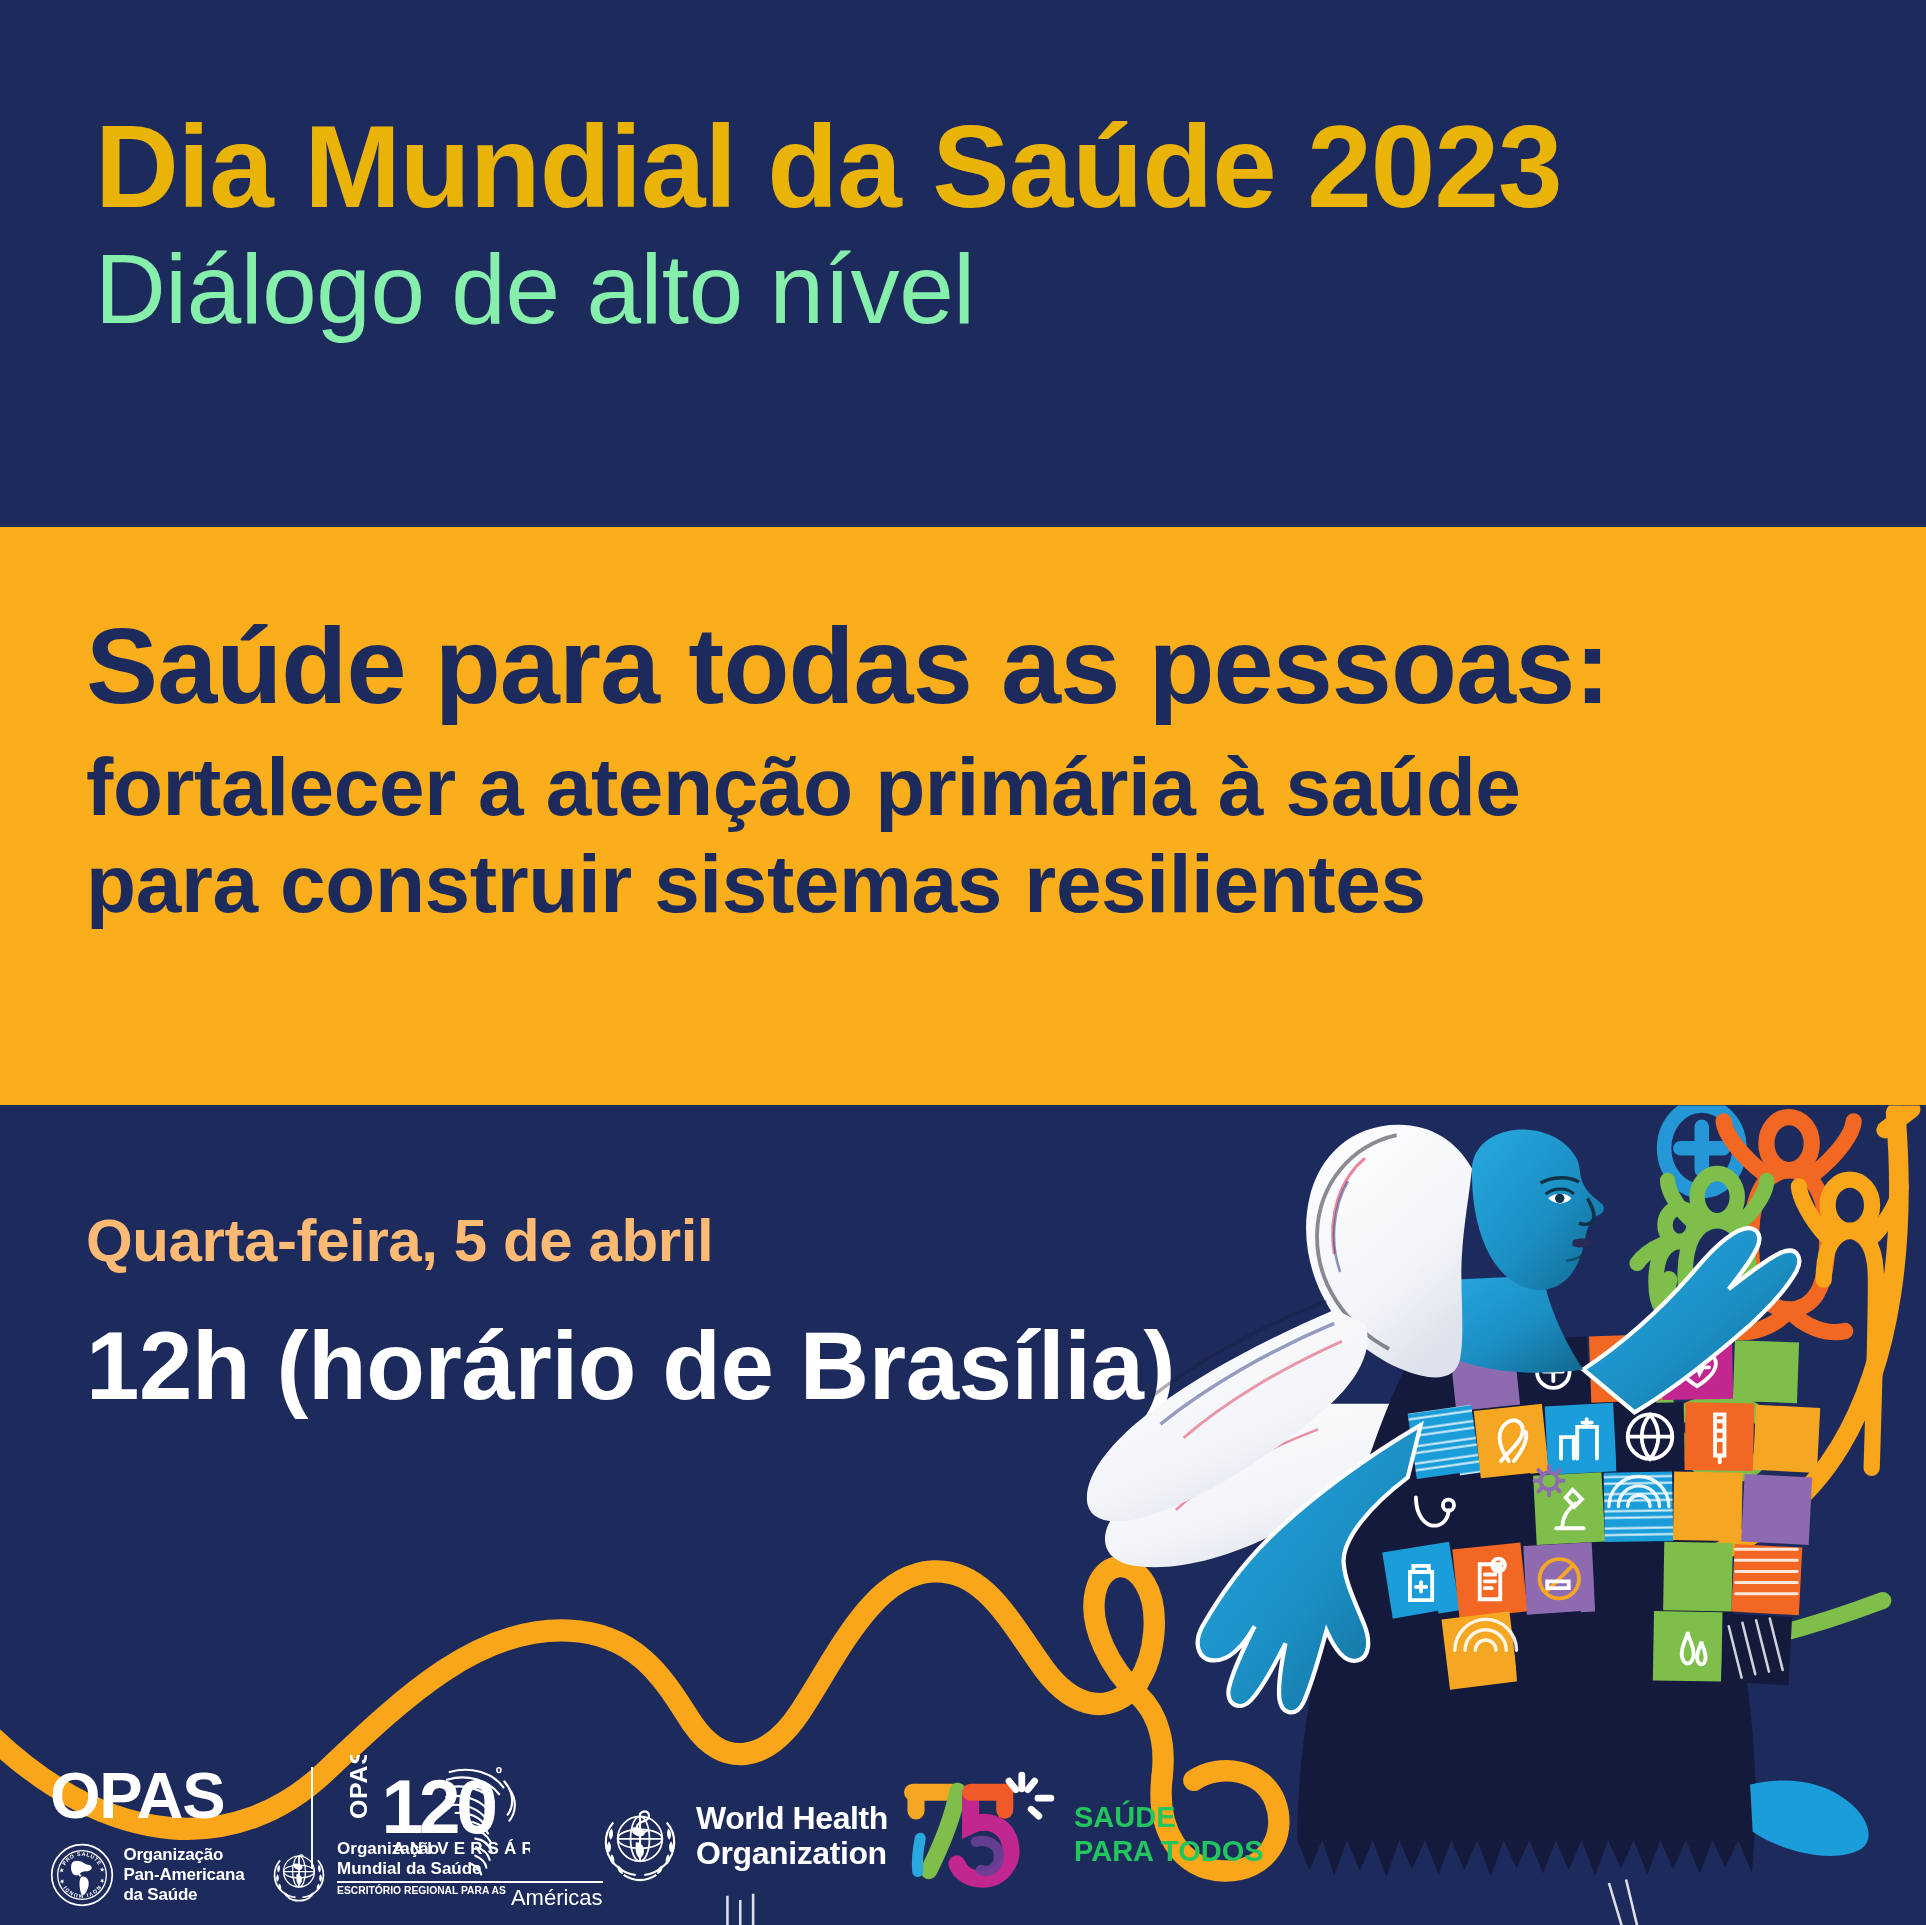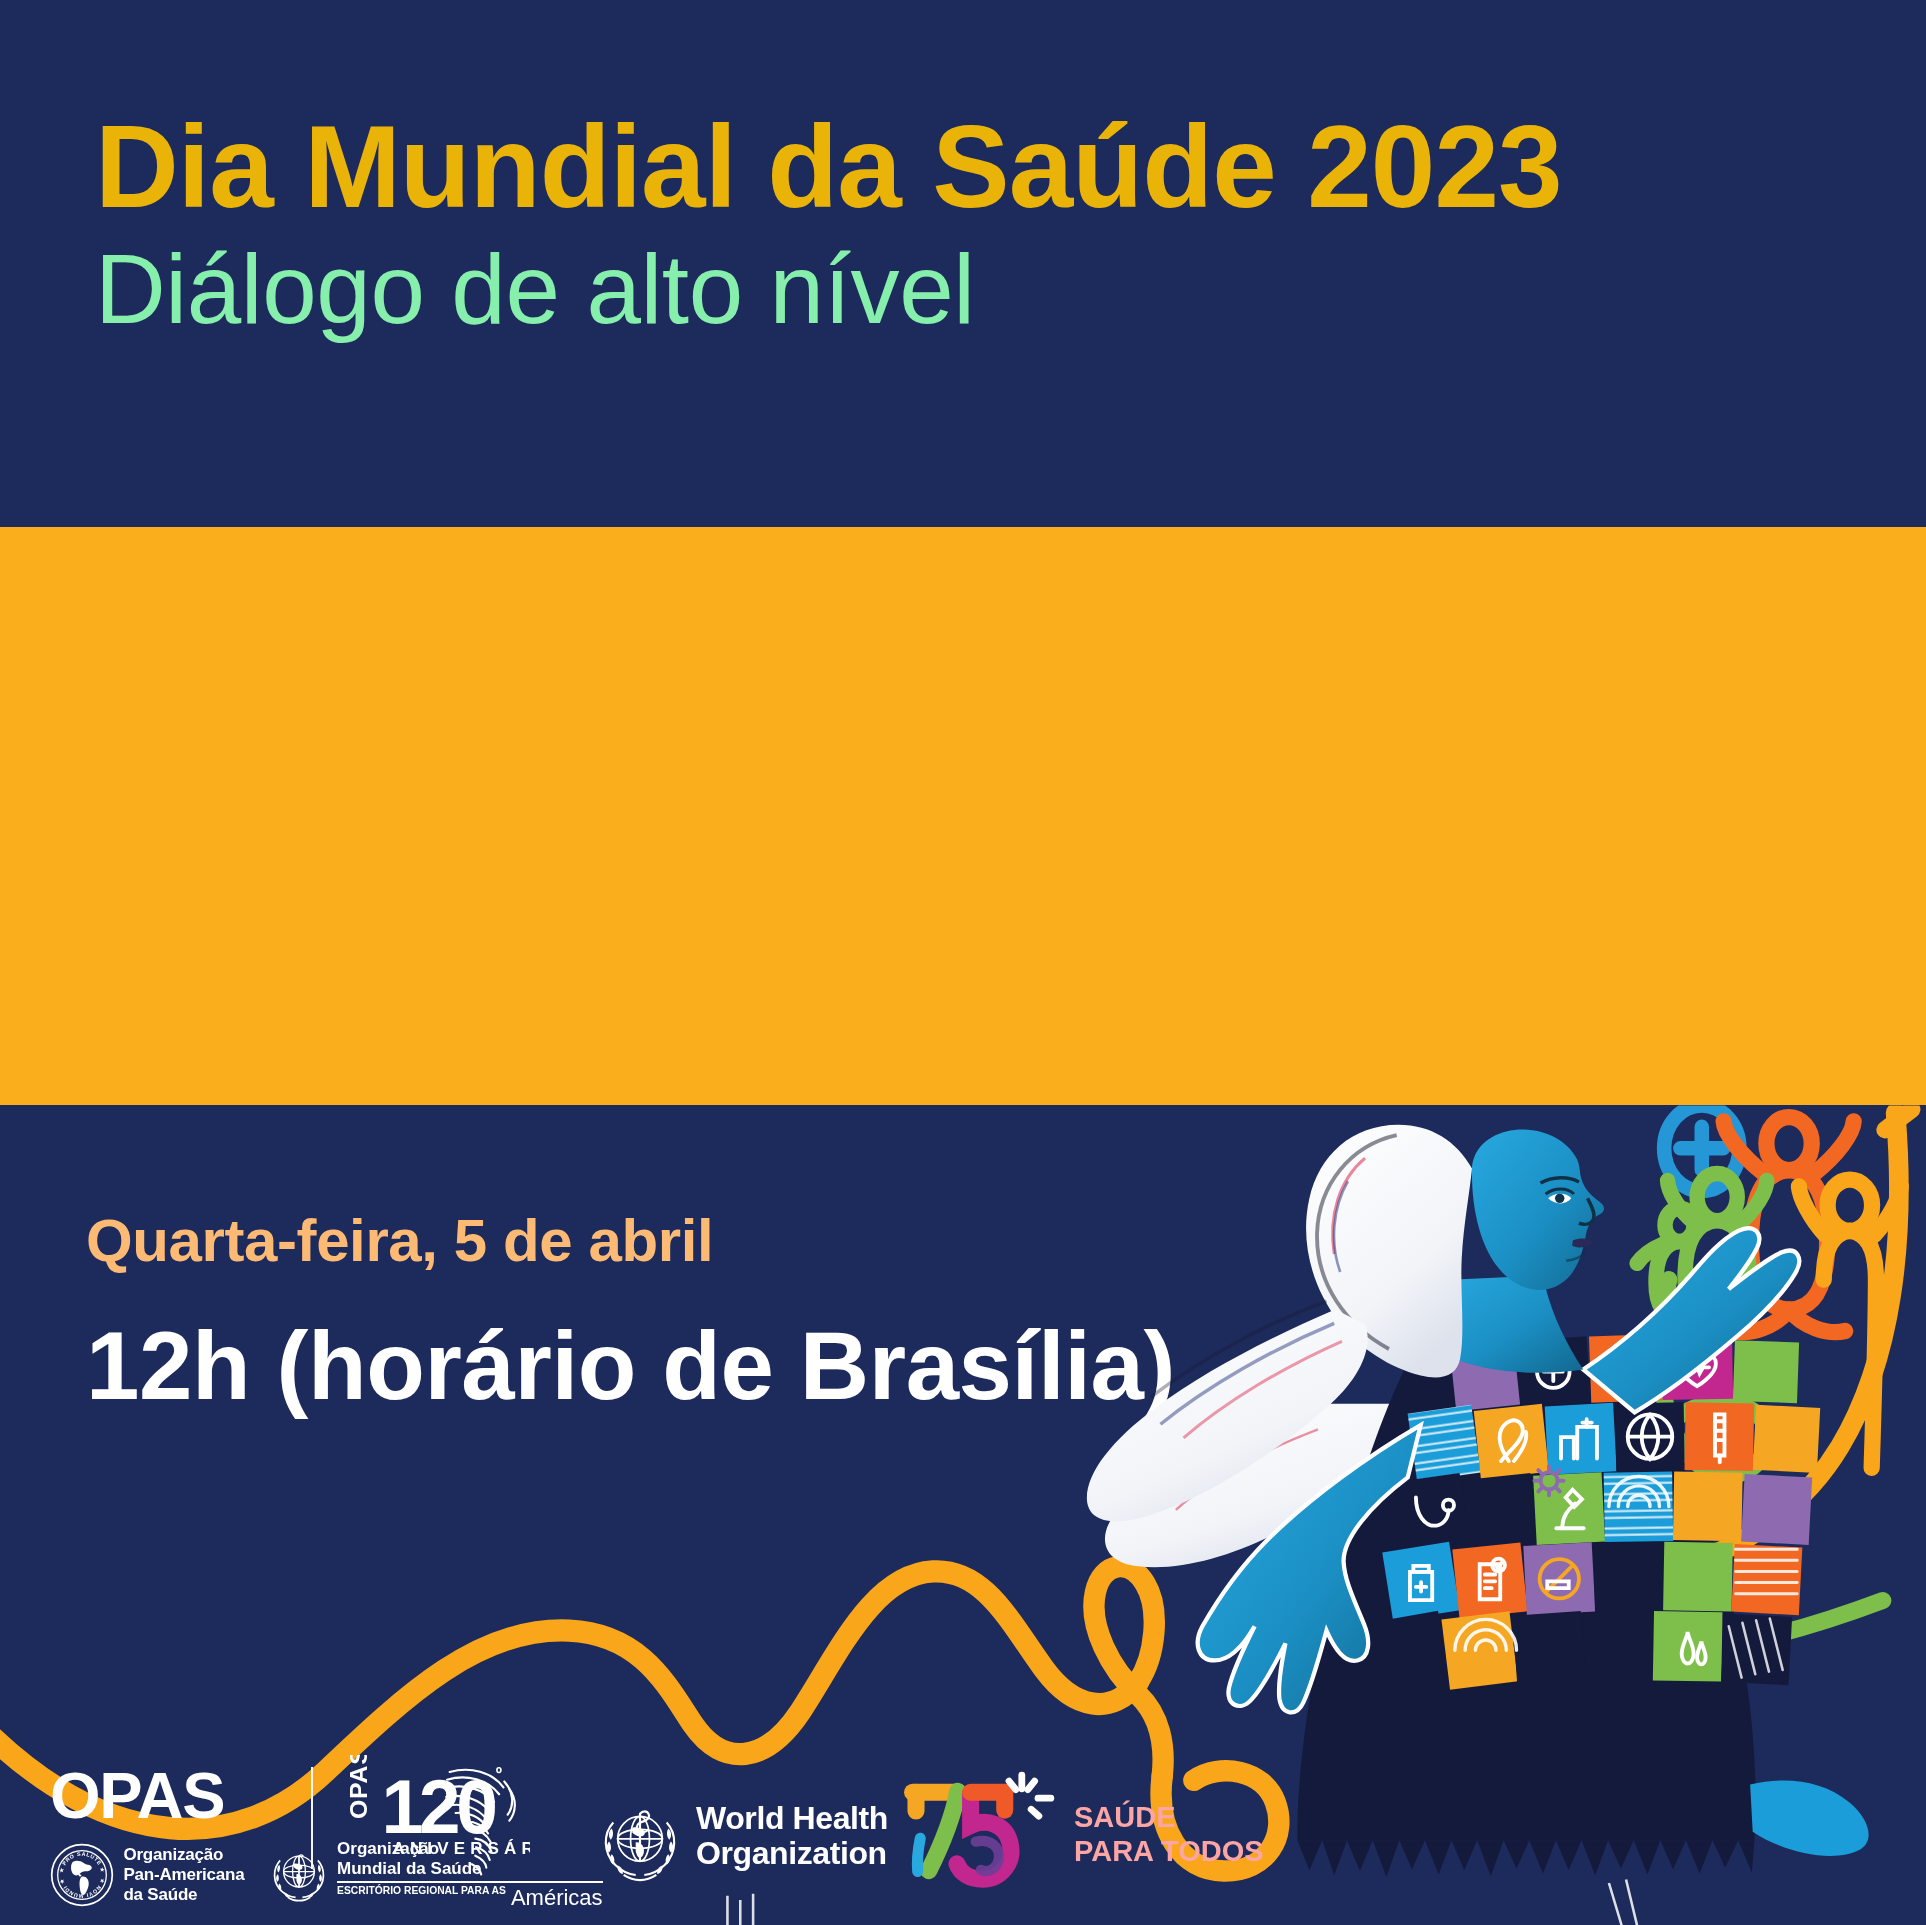--- a/index.html
+++ b/index.html
@@ -91,36 +91,41 @@
   .amer-row{display:flex;gap:5.1px;}
 
   .divider{
     position:absolute;left:311px;top:20.5px;width:2.1px;height:102px;background:#ffffff;opacity:.95;
   }
 
   .logo-120{position:absolute;left:342px;top:8.6px;}
   .logo-who{position:absolute;left:597px;top:55px;display:flex;align-items:flex-start;gap:13px;}
   .who-name{color:#fff;font-size:32px;font-weight:700;line-height:1.1;letter-spacing:-0.4px;}
   .logo-75{position:absolute;left:903px;top:24px;display:flex;align-items:center;gap:17px;}
-  .l75-txt{color:#fca5a5;font-size:29px;font-weight:700;line-height:1.18;letter-spacing:0px;}
+  .l75-txt{color:#22c55e;font-size:29px;font-weight:700;line-height:1.18;letter-spacing:0px;}
 </style>
 </head>
 <body>
 
 <div class="poster">
 
   <div class="band-top"></div>
   <div class="band-yellow"></div>
   <div class="band-bottom"></div>
 
   <div class="title-wrap">
     <div class="t-main">Dia Mundial da Saúde 2023</div>
     <div class="t-sub">Diálogo de alto nível</div>
   </div>
 
+  <div class="theme-wrap">
+    <div class="th-1">Saúde para todas as pessoas:</div>
+    <div class="th-2">fortalecer a atenção primária à saúde</div>
+    <div class="th-3">para construir sistemas resilientes</div>
+  </div>
 
   <div class="when-wrap">
     <div class="w-1">Quarta-feira, 5 de abril</div>
     <div class="w-2">12h (horário de Brasília)</div>
   </div>
 
   <svg class="svg-layer" viewBox="0 0 4501 4500" xmlns="http://www.w3.org/2000/svg">
     <defs>
       <clipPath id="clipBottom">
           <rect x="0" y="2583" width="4501" height="1917"></rect>

